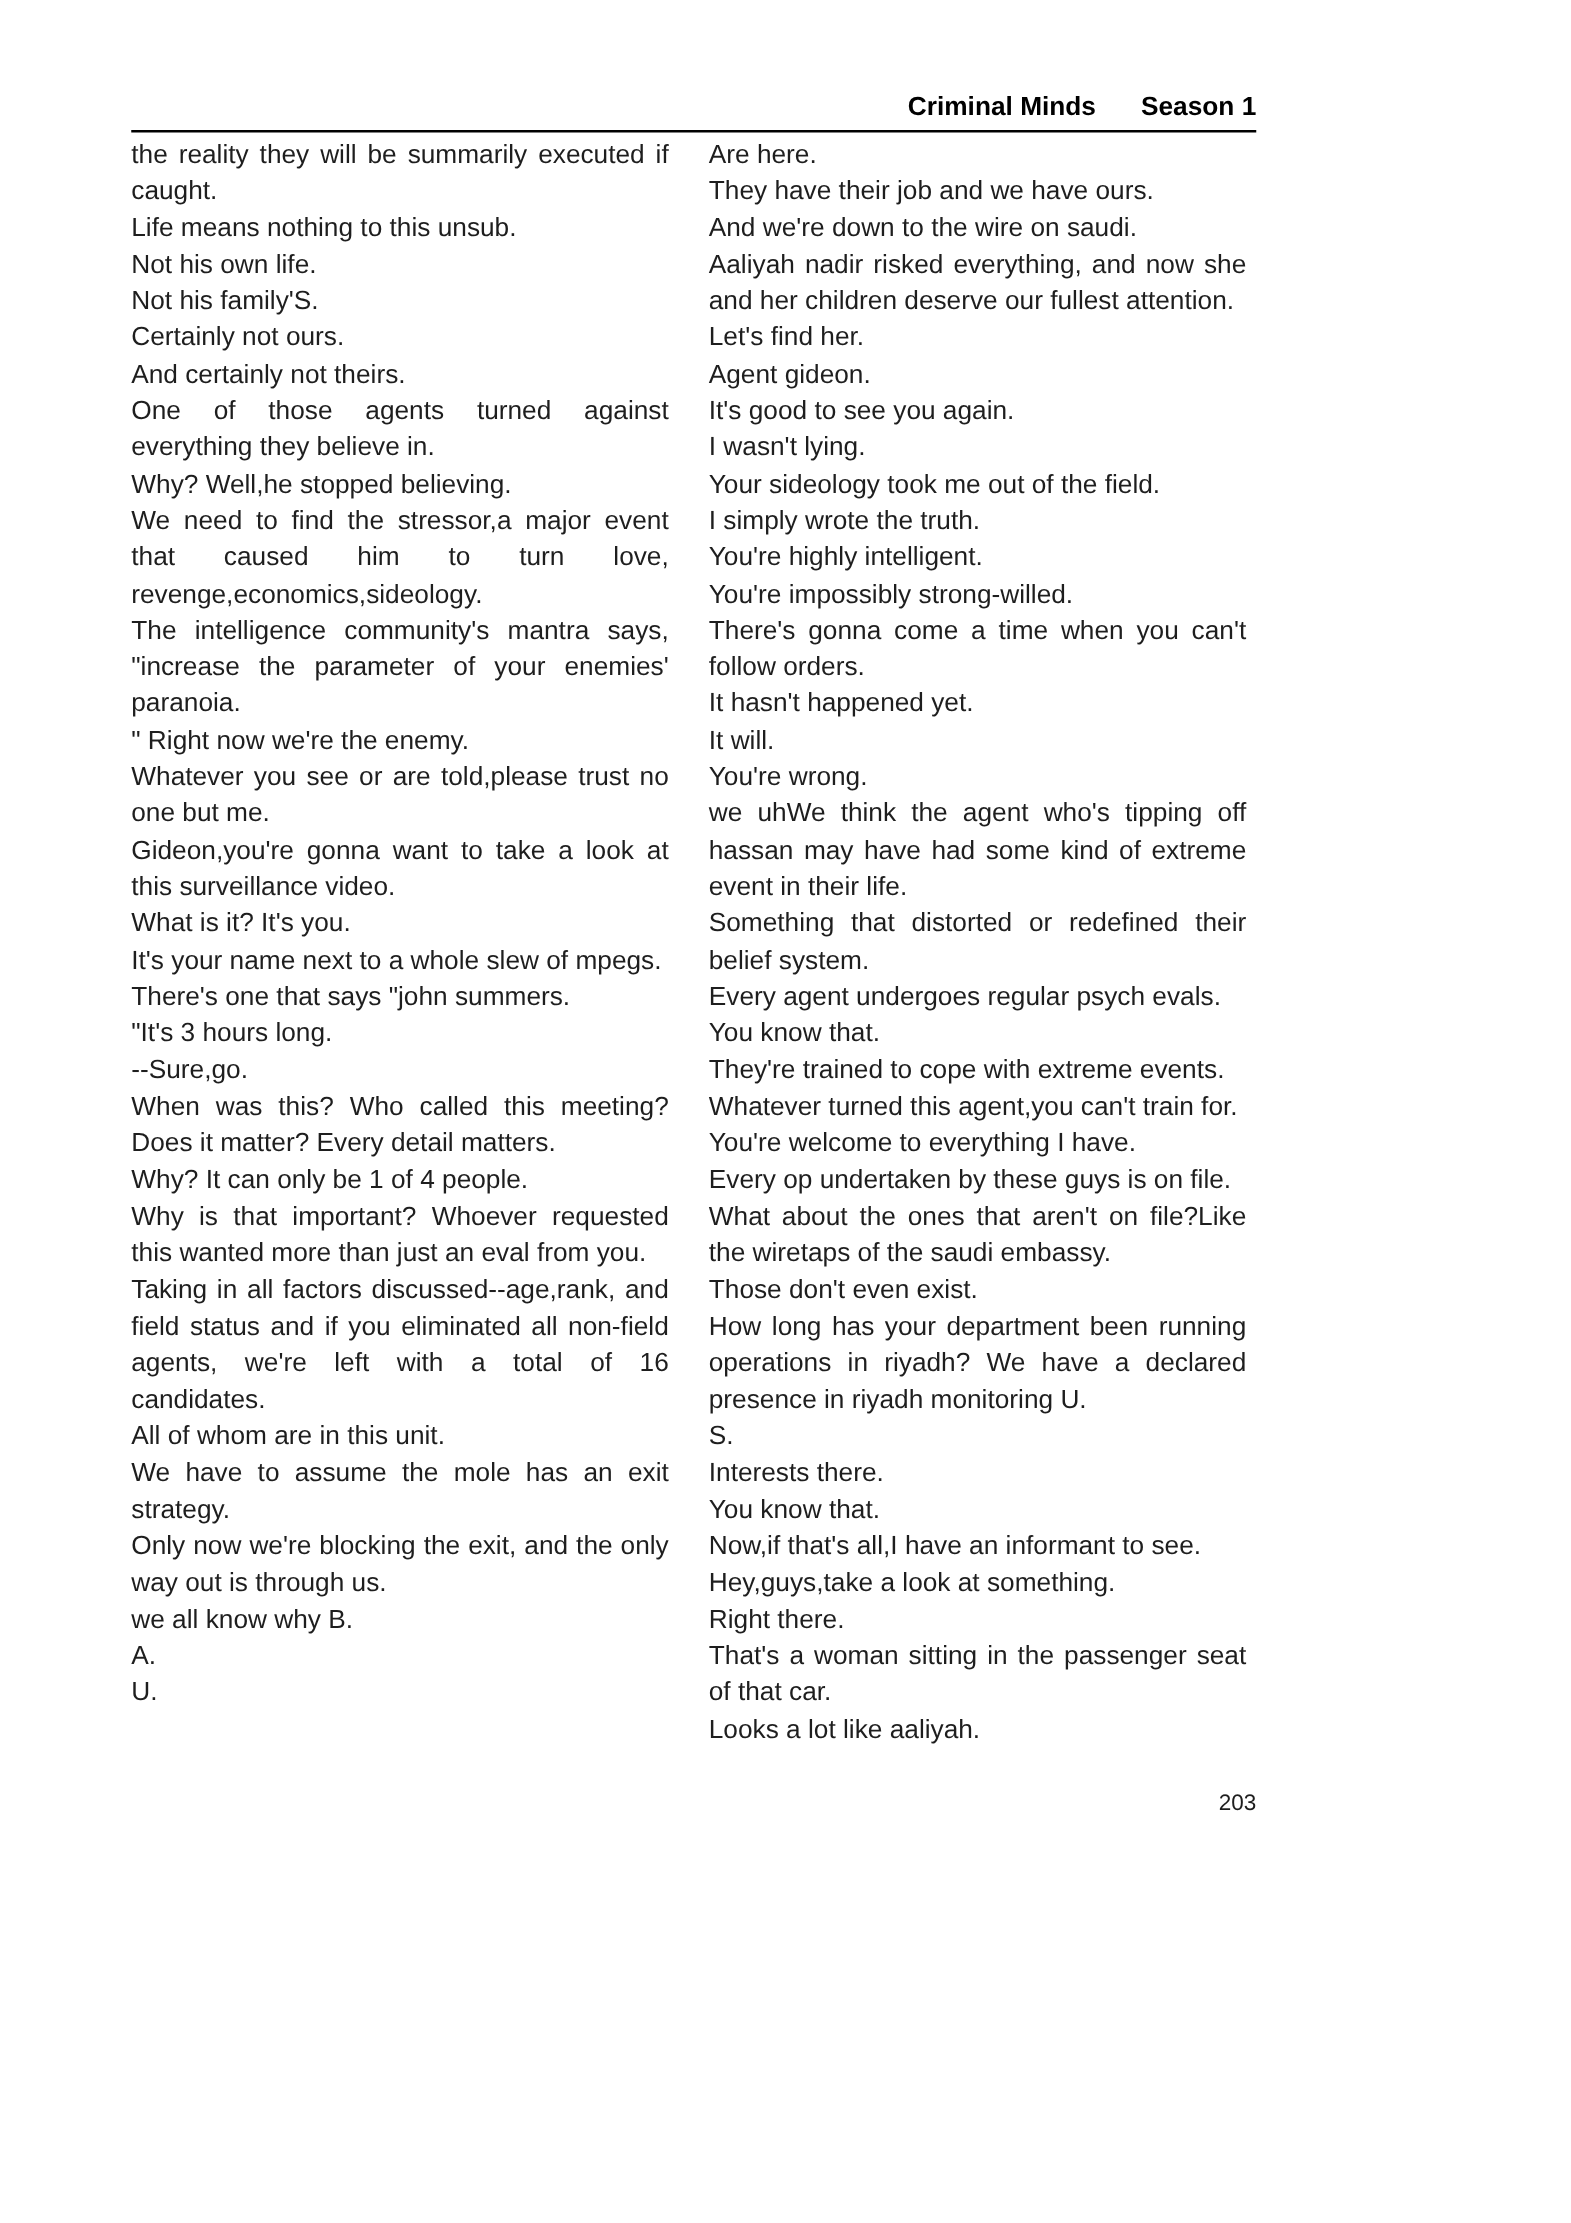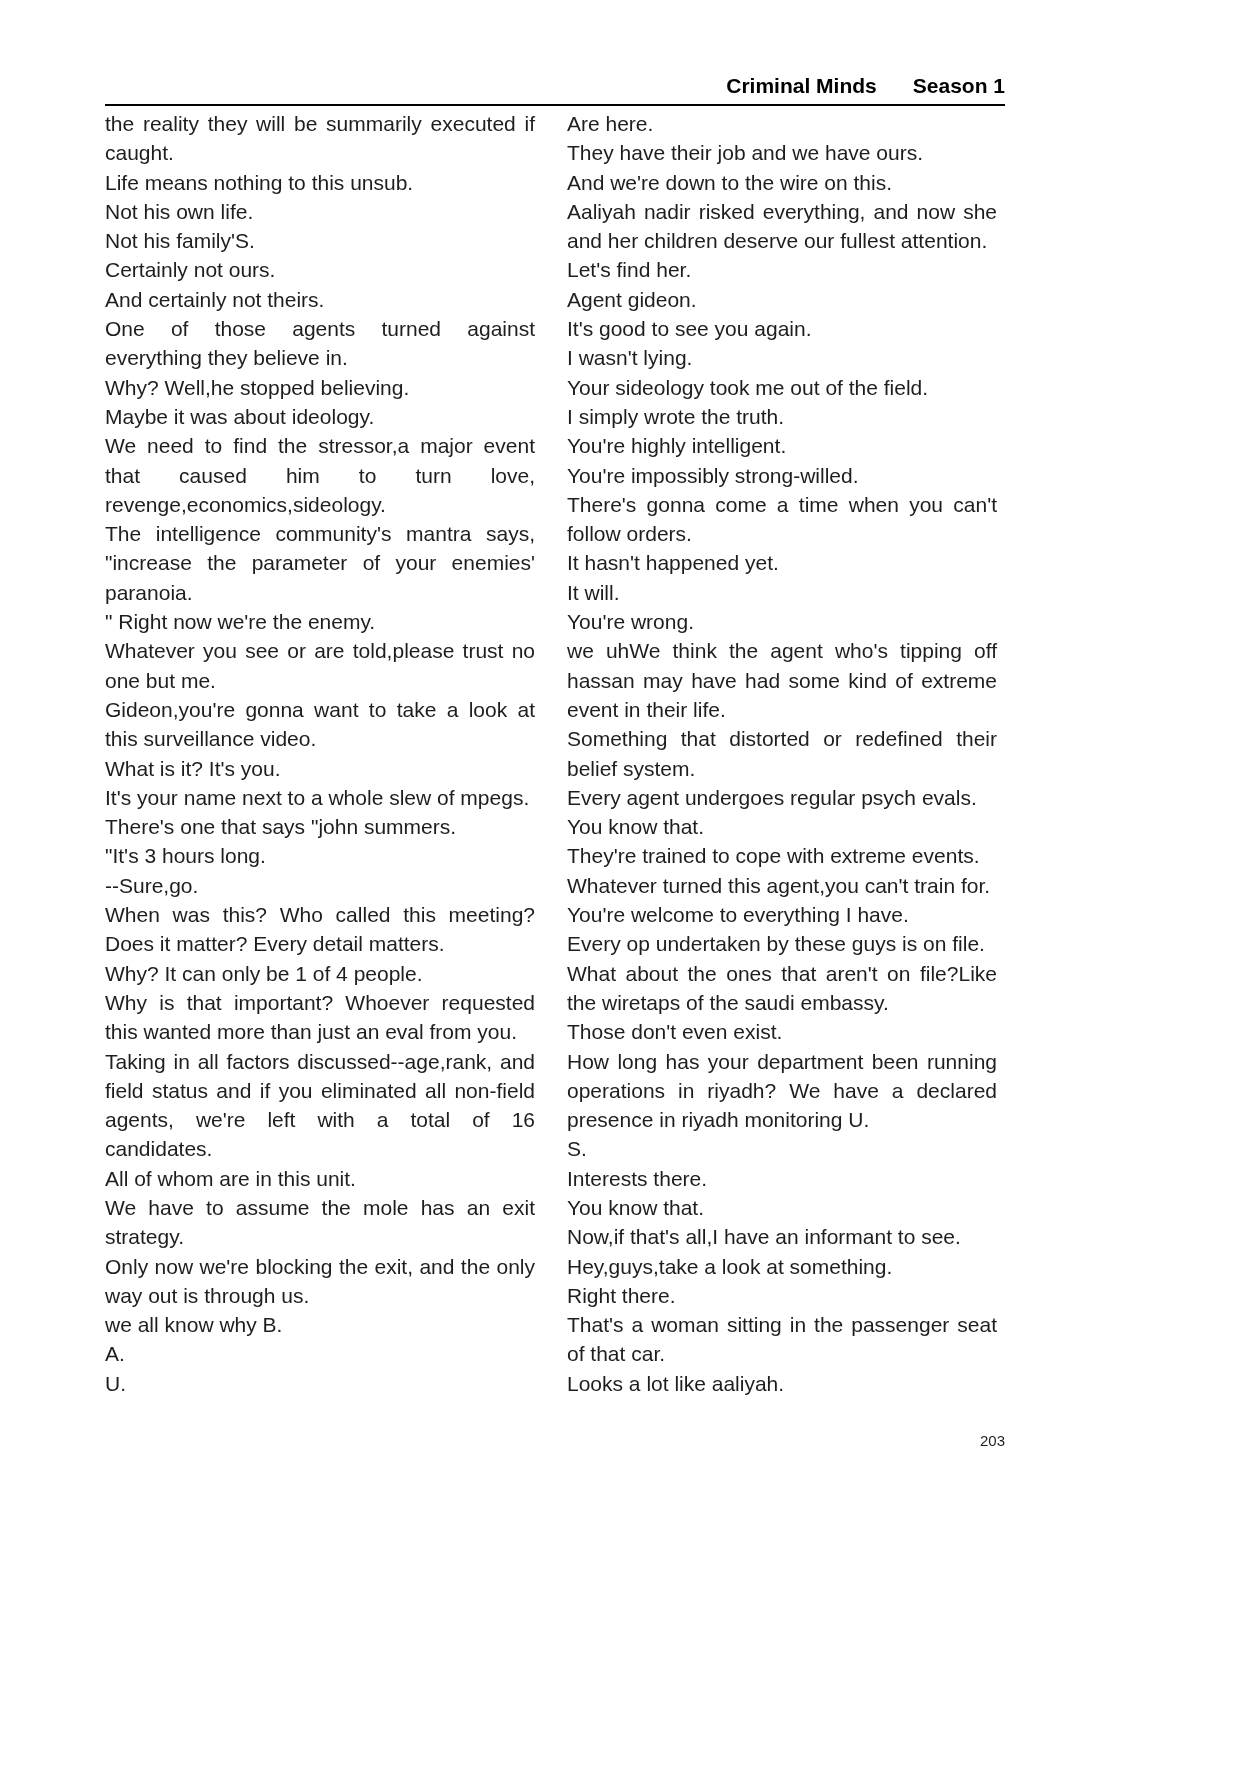--- a/index.html
+++ b/index.html
@@ -50,21 +50,21 @@
     padding: 0;
     text-align: justify;
     text-justify: inter-word;
   }
   .page-number {
     position: absolute;
     left: 105px;
     top: 1432px;
     width: 900px;
     text-align: right;
-    font-size: 15px;
+    font-size: 18px;
     color: #1e1e1e;
   }
 </style>
 </head>
 <body>
 
 <div class="page">
   <div class="header">
     <span>Criminal Minds</span><span class="season">Season 1</span>
   </div>
@@ -72,21 +72,20 @@
   <div class="columns">
     <div class="col">
         <p>the reality they will be summarily executed if caught.</p>
         <p>Life means nothing to this unsub.</p>
         <p>Not his own life.</p>
         <p>Not his family'S.</p>
         <p>Certainly not ours.</p>
         <p>And certainly not theirs.</p>
         <p>One of those agents turned against everything they believe in.</p>
         <p>Why? Well,he stopped believing.</p>
-        <p>Maybe it was about ideology.</p>
         <p>We need to find the stressor,a major event that caused him to turn love, revenge,economics,sideology.</p>
         <p>The intelligence community's mantra says, "increase the parameter of your enemies' paranoia.</p>
         <p>" Right now we're the enemy.</p>
         <p>Whatever you see or are told,please trust no one but me.</p>
         <p>Gideon,you're gonna want to take a look at this surveillance video.</p>
         <p>What is it? It's you.</p>
         <p>It's your name next to a whole slew of mpegs.</p>
         <p>There's one that says "john summers.</p>
         <p>"It's 3 hours long.</p>
         <p>--Sure,go.</p>
@@ -97,21 +96,21 @@
         <p>All of whom are in this unit.</p>
         <p>We have to assume the mole has an exit strategy.</p>
         <p>Only now we're blocking the exit, and the only way out is through us.</p>
         <p>we all know why B.</p>
         <p>A.</p>
         <p>U.</p>
       </div>
     <div class="col">
         <p>Are here.</p>
         <p>They have their job and we have ours.</p>
-        <p>And we're down to the wire on this.</p>
+        <p>And we're down to the wire on saudi.</p>
         <p>Aaliyah nadir risked everything, and now she and her children deserve our fullest attention.</p>
         <p>Let's find her.</p>
         <p>Agent gideon.</p>
         <p>It's good to see you again.</p>
         <p>I wasn't lying.</p>
         <p>Your sideology took me out of the field.</p>
         <p>I simply wrote the truth.</p>
         <p>You're highly intelligent.</p>
         <p>You're impossibly strong-willed.</p>
         <p>There's gonna come a time when you can't follow orders.</p>

